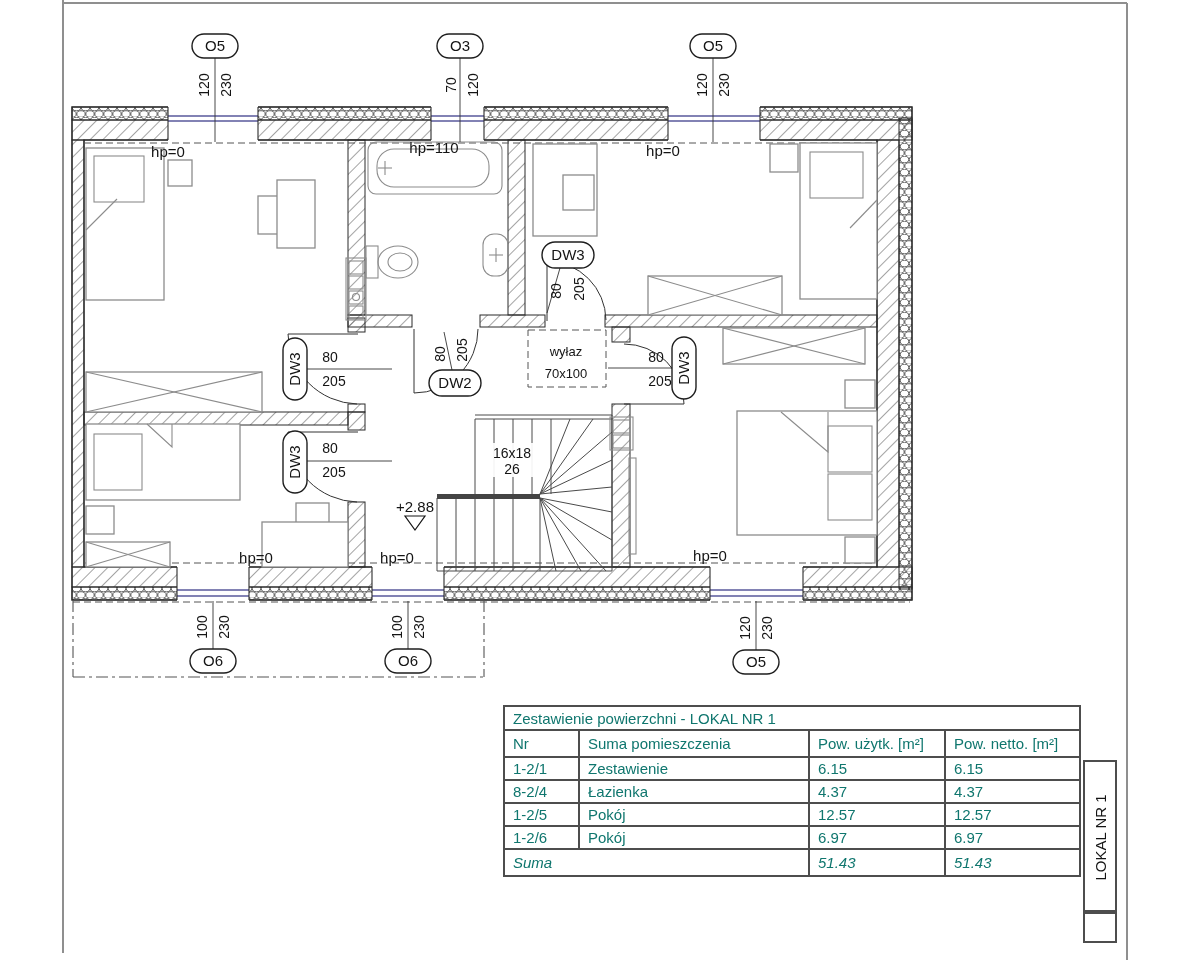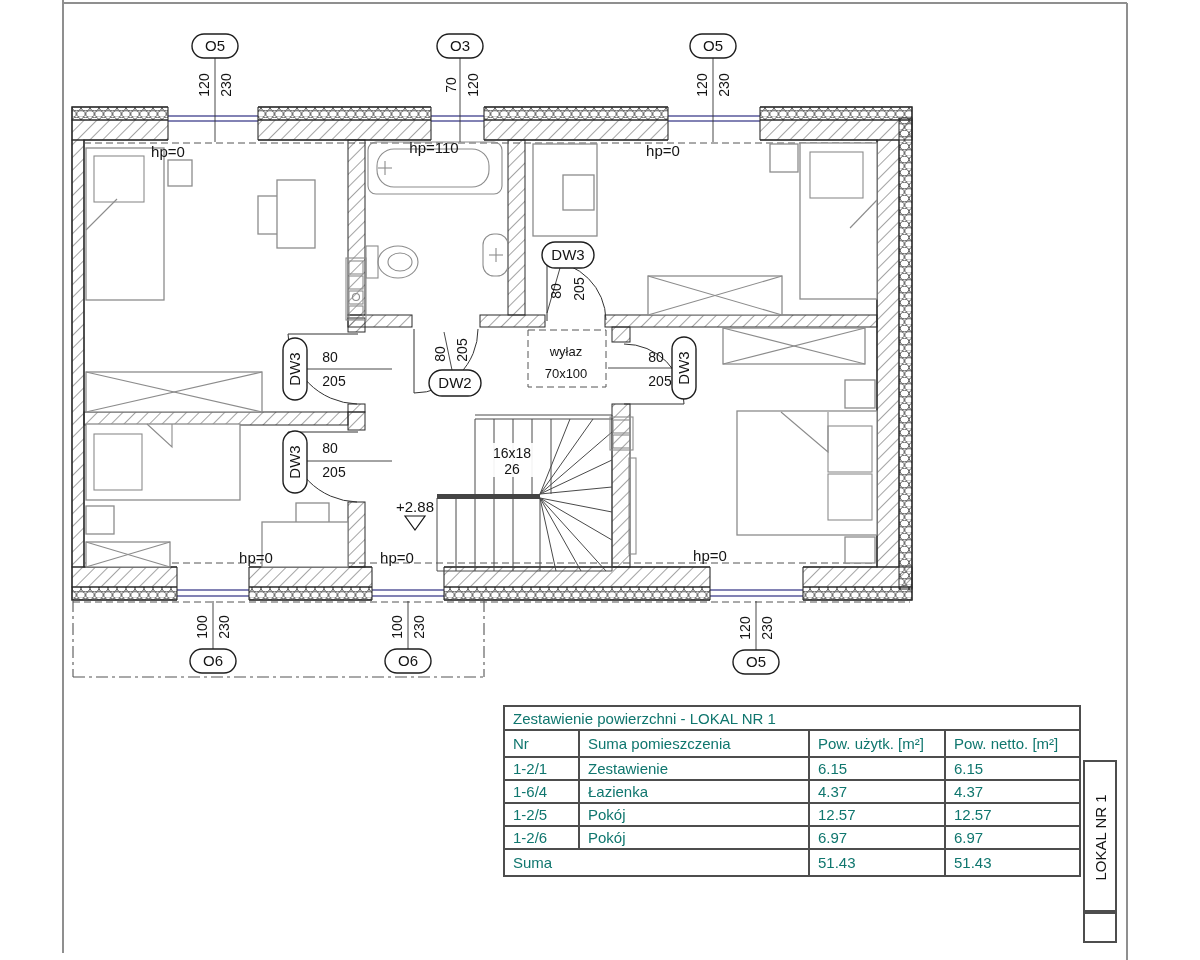--- a/index.html
+++ b/index.html
@@ -27,21 +27,21 @@
   .t14{font-family:"Liberation Sans",sans-serif;font-size:14px;fill:#141414;text-anchor:middle;}
   .t15{font-family:"Liberation Sans",sans-serif;font-size:15px;fill:#141414;text-anchor:middle;}
 
   
   .area-table{position:absolute;left:503px;top:705px;border-collapse:collapse;
               font-size:15px;color:#0f766e;padding-left:24px;}
   .area-table td{border:2px solid #4d4d4d;padding:0 8px;background:#fff;vertical-align:middle;}
   .r-title td{height:22px;}
   .r-head td{height:25px;}
   .r-data td{height:21px;}
-  .r-suma td{height:25px;}
+  .r-suma td{height:25px;font-style:italic;}
   .side-label{position:absolute;left:1083px;top:760px;width:30px;height:150px;
               border:2px solid #4d4d4d;display:flex;align-items:center;justify-content:center;}
   .side-label span{transform:rotate(-90deg);white-space:nowrap;font-size:15px;color:#141414;}
   .side-label-empty{position:absolute;left:1083px;top:910px;width:30px;height:29px;
               border:2px solid #4d4d4d;}
 </style>
 </head>
 <body>
 
 <div id="stage">
@@ -374,21 +374,21 @@
     <td>Pow. użytk. [m²]</td>
     <td>Pow. netto. [m²]</td>
   </tr>
   <tr class="r-data">
     <td>1-2/1</td>
     <td>Zestawienie</td>
     <td>6.15</td>
     <td>6.15</td>
   </tr>
   <tr class="r-data">
-    <td>1-6/4</td>
+    <td>8-2/4</td>
     <td>Łazienka</td>
     <td>4.37</td>
     <td>4.37</td>
   </tr>
   <tr class="r-data">
     <td>1-2/5</td>
     <td>Pokój</td>
     <td>12.57</td>
     <td>12.57</td>
   </tr>

